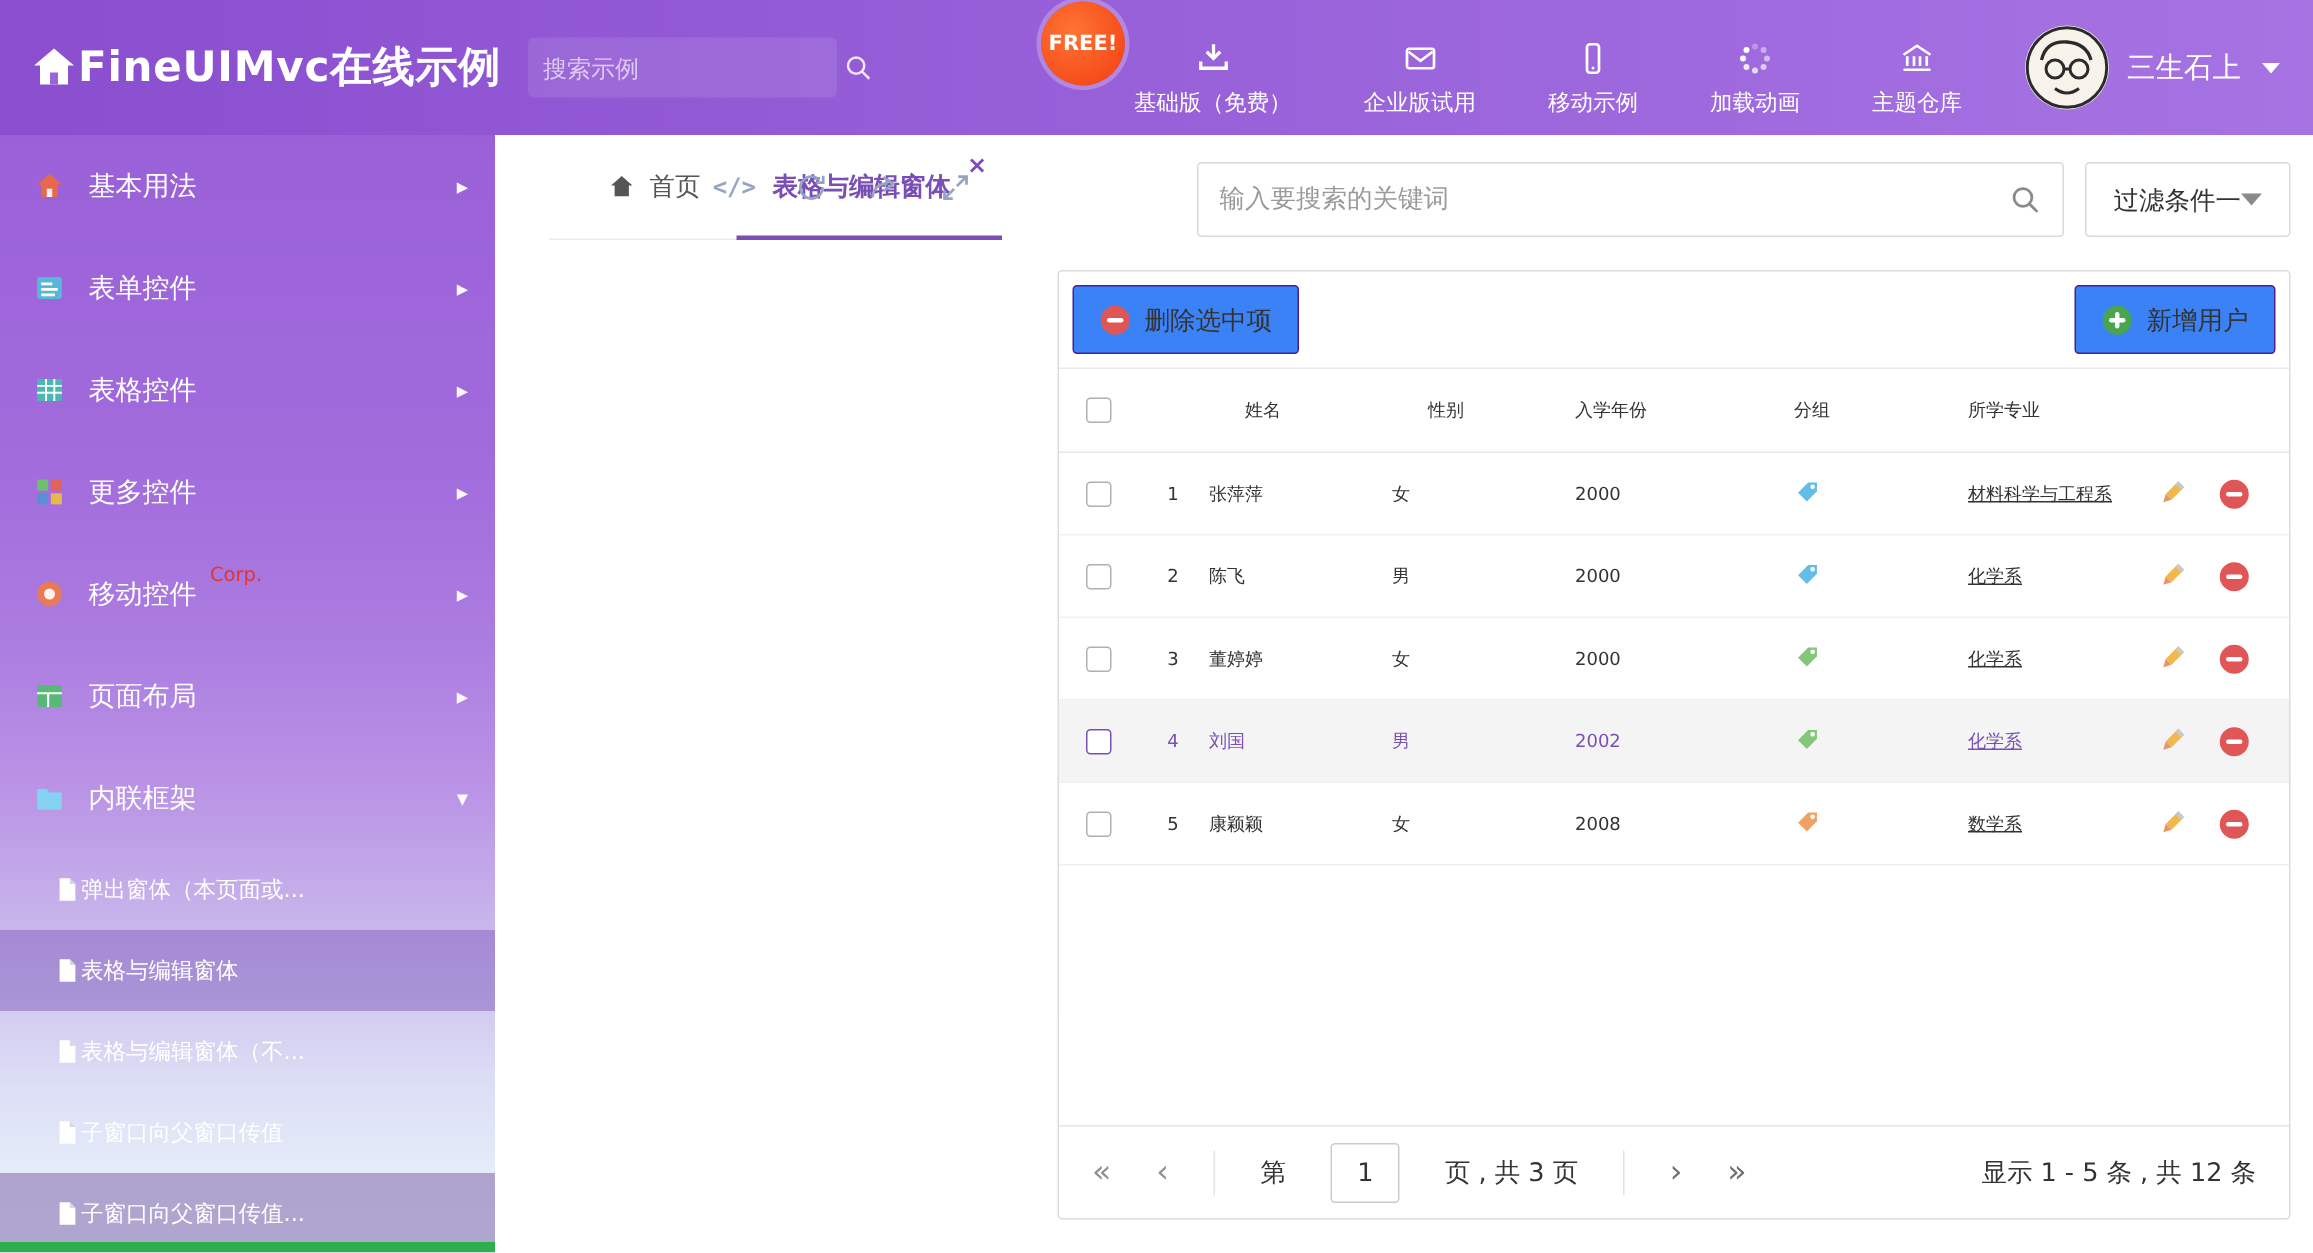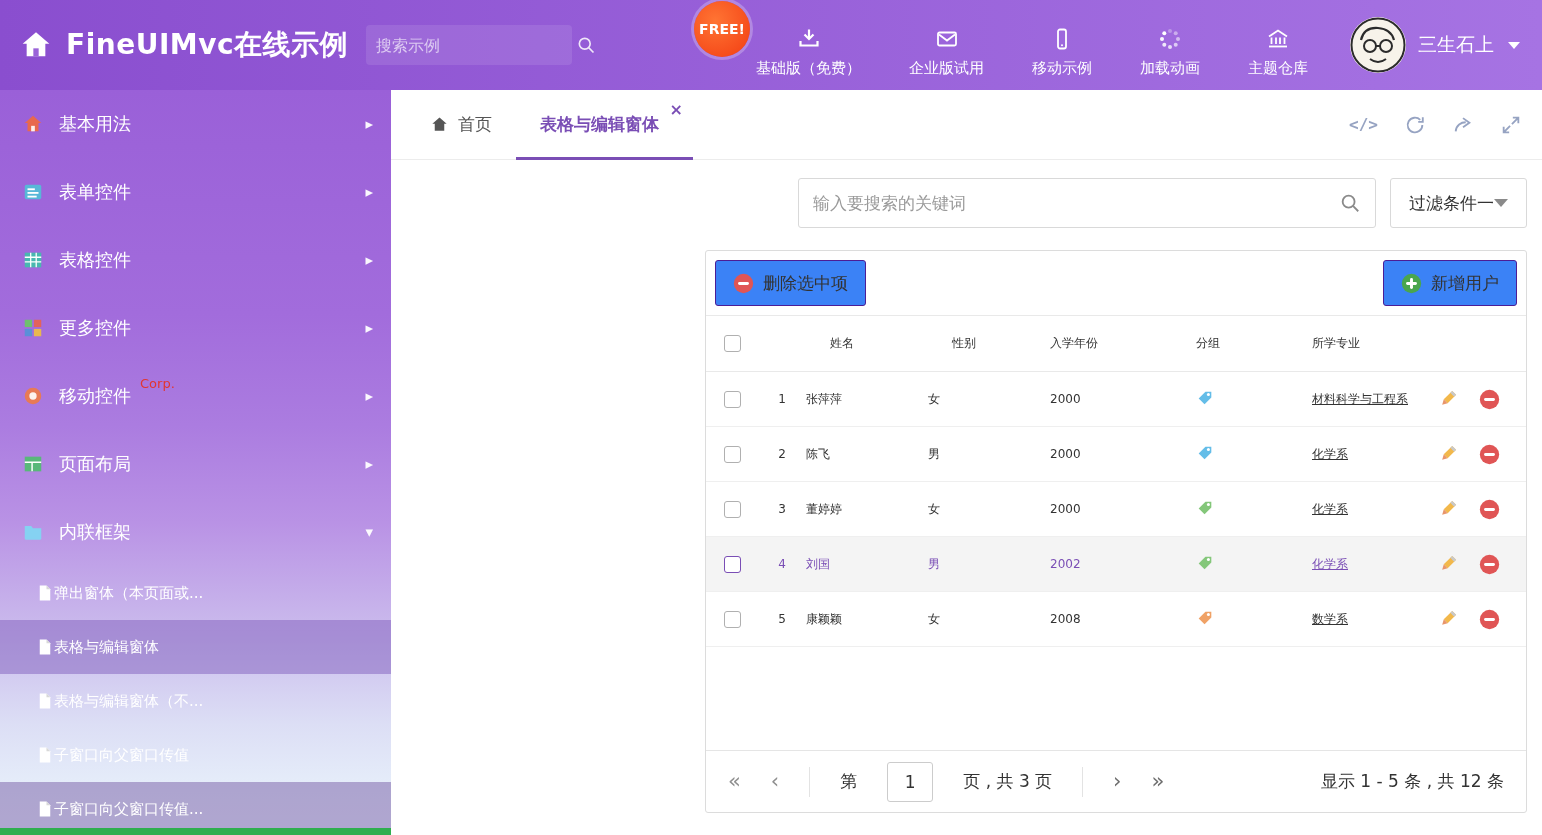--- a/index.html
+++ b/index.html
@@ -3,21 +3,21 @@
 <meta charset="utf-8">
 <style>
   * { margin:0; padding:0; box-sizing:border-box; }
   html,body { width:1542px; height:835px; overflow:hidden; }
   body { font-family:"DejaVu Sans","Liberation Sans",sans-serif; background:#fff; color:#333; }
   .app { display:flex; flex-direction:column; width:100%; height:100%; }
 
   
   .header { height:90px; flex-shrink:0; background:linear-gradient(90deg,#8a4ecf,#a673e3);
             display:flex; align-items:center; color:#fff; padding:0 22px 0 20px; }
-  .logo { display:flex; align-items:center; gap:14px; }
+  .logo { display:flex; align-items:center; }
   .logo-title { font-size:28px; font-weight:bold; letter-spacing:.5px; }
   .hdr-search { margin-left:18px; width:206px; height:40px; display:flex; align-items:center;
                 background:rgba(255,255,255,.10); border-radius:4px; padding:0 10px; }
   .hdr-search input { flex:1; background:transparent; border:none; outline:none; color:#fff; font-size:16px;
                       font-family:inherit; }
   .hdr-search input::placeholder { color:rgba(255,255,255,.65); }
   .hdr-nav { margin-left:auto; display:flex; align-items:flex-start; gap:48px; }
   .nav-item { display:flex; flex-direction:column; align-items:center; gap:8px; cursor:pointer;
               font-size:15px; position:relative; padding-top:14px; }
   .free-badge { position:absolute; left:-62px; top:-12px; width:56px; height:56px; border-radius:50%;
@@ -27,37 +27,37 @@
   .user-box { margin-left:42px; display:flex; align-items:center; gap:12px; cursor:pointer; }
   .avatar { width:56px; height:56px; border-radius:50%; overflow:hidden; background:#f7f3ea; flex-shrink:0; }
   .user-name { font-size:19px; }
   .caret-down-white { width:0; height:0; border-left:6px solid transparent; border-right:6px solid transparent;
                       border-top:7px solid #fff; display:inline-block; margin-left:2px; }
 
   
   .body-row { flex:1; display:flex; min-height:0; }
 
   
-  .sidebar { width:391px; flex-shrink:0; position:relative; overflow:hidden; color:#fff;
+  .sidebar { width:330px; flex-shrink:0; position:relative; overflow:hidden; color:#fff;
              background:linear-gradient(180deg,#9a60d8 0%,#a26cdc 30%,#ab7ce0 45%,#b злоupotr 0,#b astonishing 0); }
   .sidebar { background:linear-gradient(180deg,#9a60d8 0%,#a26cdc 30%,#ab7ce0 45%,#b992e5 58%,#c5aeea 68%,#cfc5ef 76%,#dcdef5 85%,#e6eefa 94%,#eaf3fb 100%); }
   .sidebar::after { content:""; position:absolute; left:0; right:0; bottom:0; height:7px; background:#2fae4f; }
   .side-item { height:68px; display:flex; align-items:center; padding:0 18px 0 22px; gap:15px;
                font-size:18px; cursor:pointer; }
   .side-item .s-label { flex:1; }
   .chev { font-size:15px; color:rgba(255,255,255,.95); }
   .corp { color:#e23530; font-size:13px; margin-left:-6px; align-self:flex-start; padding-top:14px; }
   .side-subitem { height:54px; display:flex; align-items:center; padding-left:36px; 
                   font-size:15px; cursor:pointer; }
   .side-subitem.active { background:rgba(125,90,185,.48); }
   .side-subitem.dark { background:rgba(96,62,148,.42); }
   .s-icon, .f-icon { display:flex; align-items:center; justify-content:center; }
 
   
-  .main { flex:1; display:flex; flex-direction:column; min-width:0; background:#fff; }
+  .main { flex:1; display:flex; flex-direction:row; min-width:0; background:#fff;margin-left:36px; }
   .tabbar { height:70px; flex-shrink:0; display:flex; align-items:stretch; padding-left:15px;
             border-bottom:1px solid #ececec; position:relative; }
   .tab { display:flex; align-items:center; gap:9px; padding:0 24px; font-size:17px; color:#555;
          cursor:pointer; position:relative; }
   .tab.active { color:#7a4eb5; font-weight:bold; padding-right:34px; }
   .tab.active::after { content:""; position:absolute; left:0; right:0; bottom:-1px; height:3px; background:#7a4eb5; }
   .tab-close { position:absolute; top:12px; right:10px; font-size:16px; color:#7a4eb5; line-height:1; }
   .tab-tools { position:absolute; right:20px; top:0; height:100%; display:flex; align-items:center; gap:26px; }
   .tool-ic { color:#96a3c2; cursor:pointer; display:flex; align-items:center; }
   .code-ic { font-size:16px; font-weight:bold; font-family:"DejaVu Sans Mono","Liberation Mono",monospace; }

